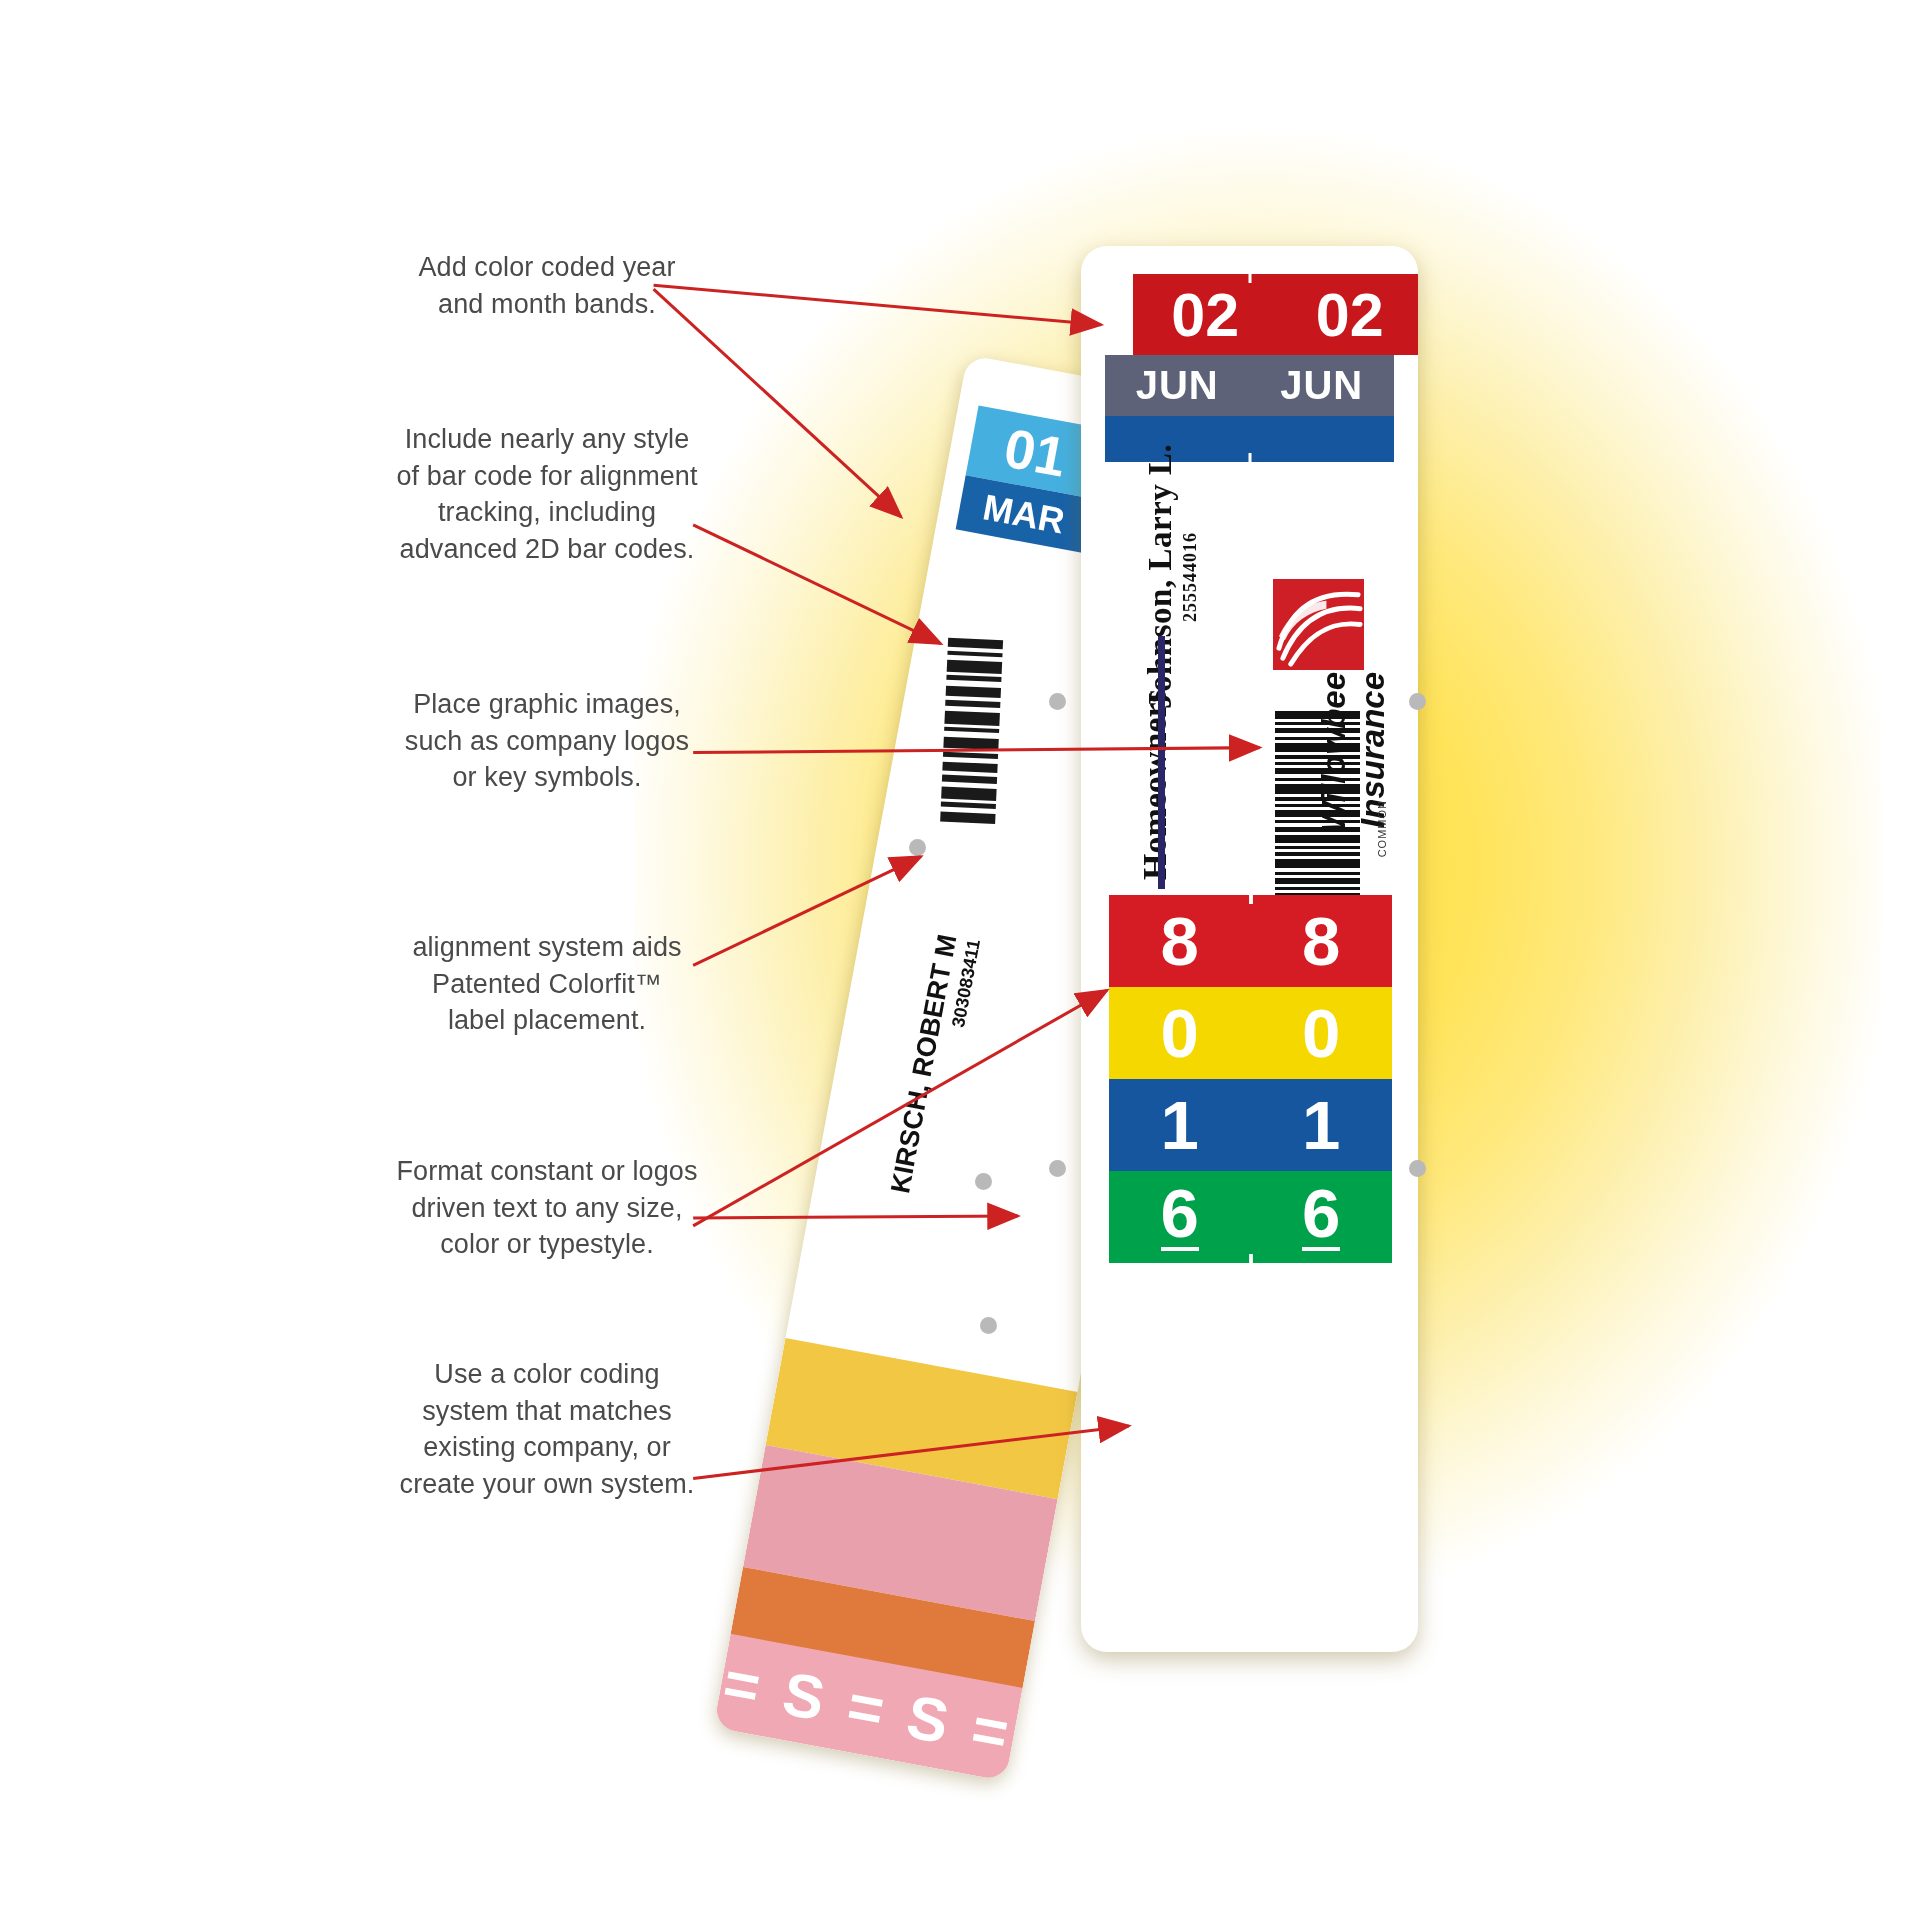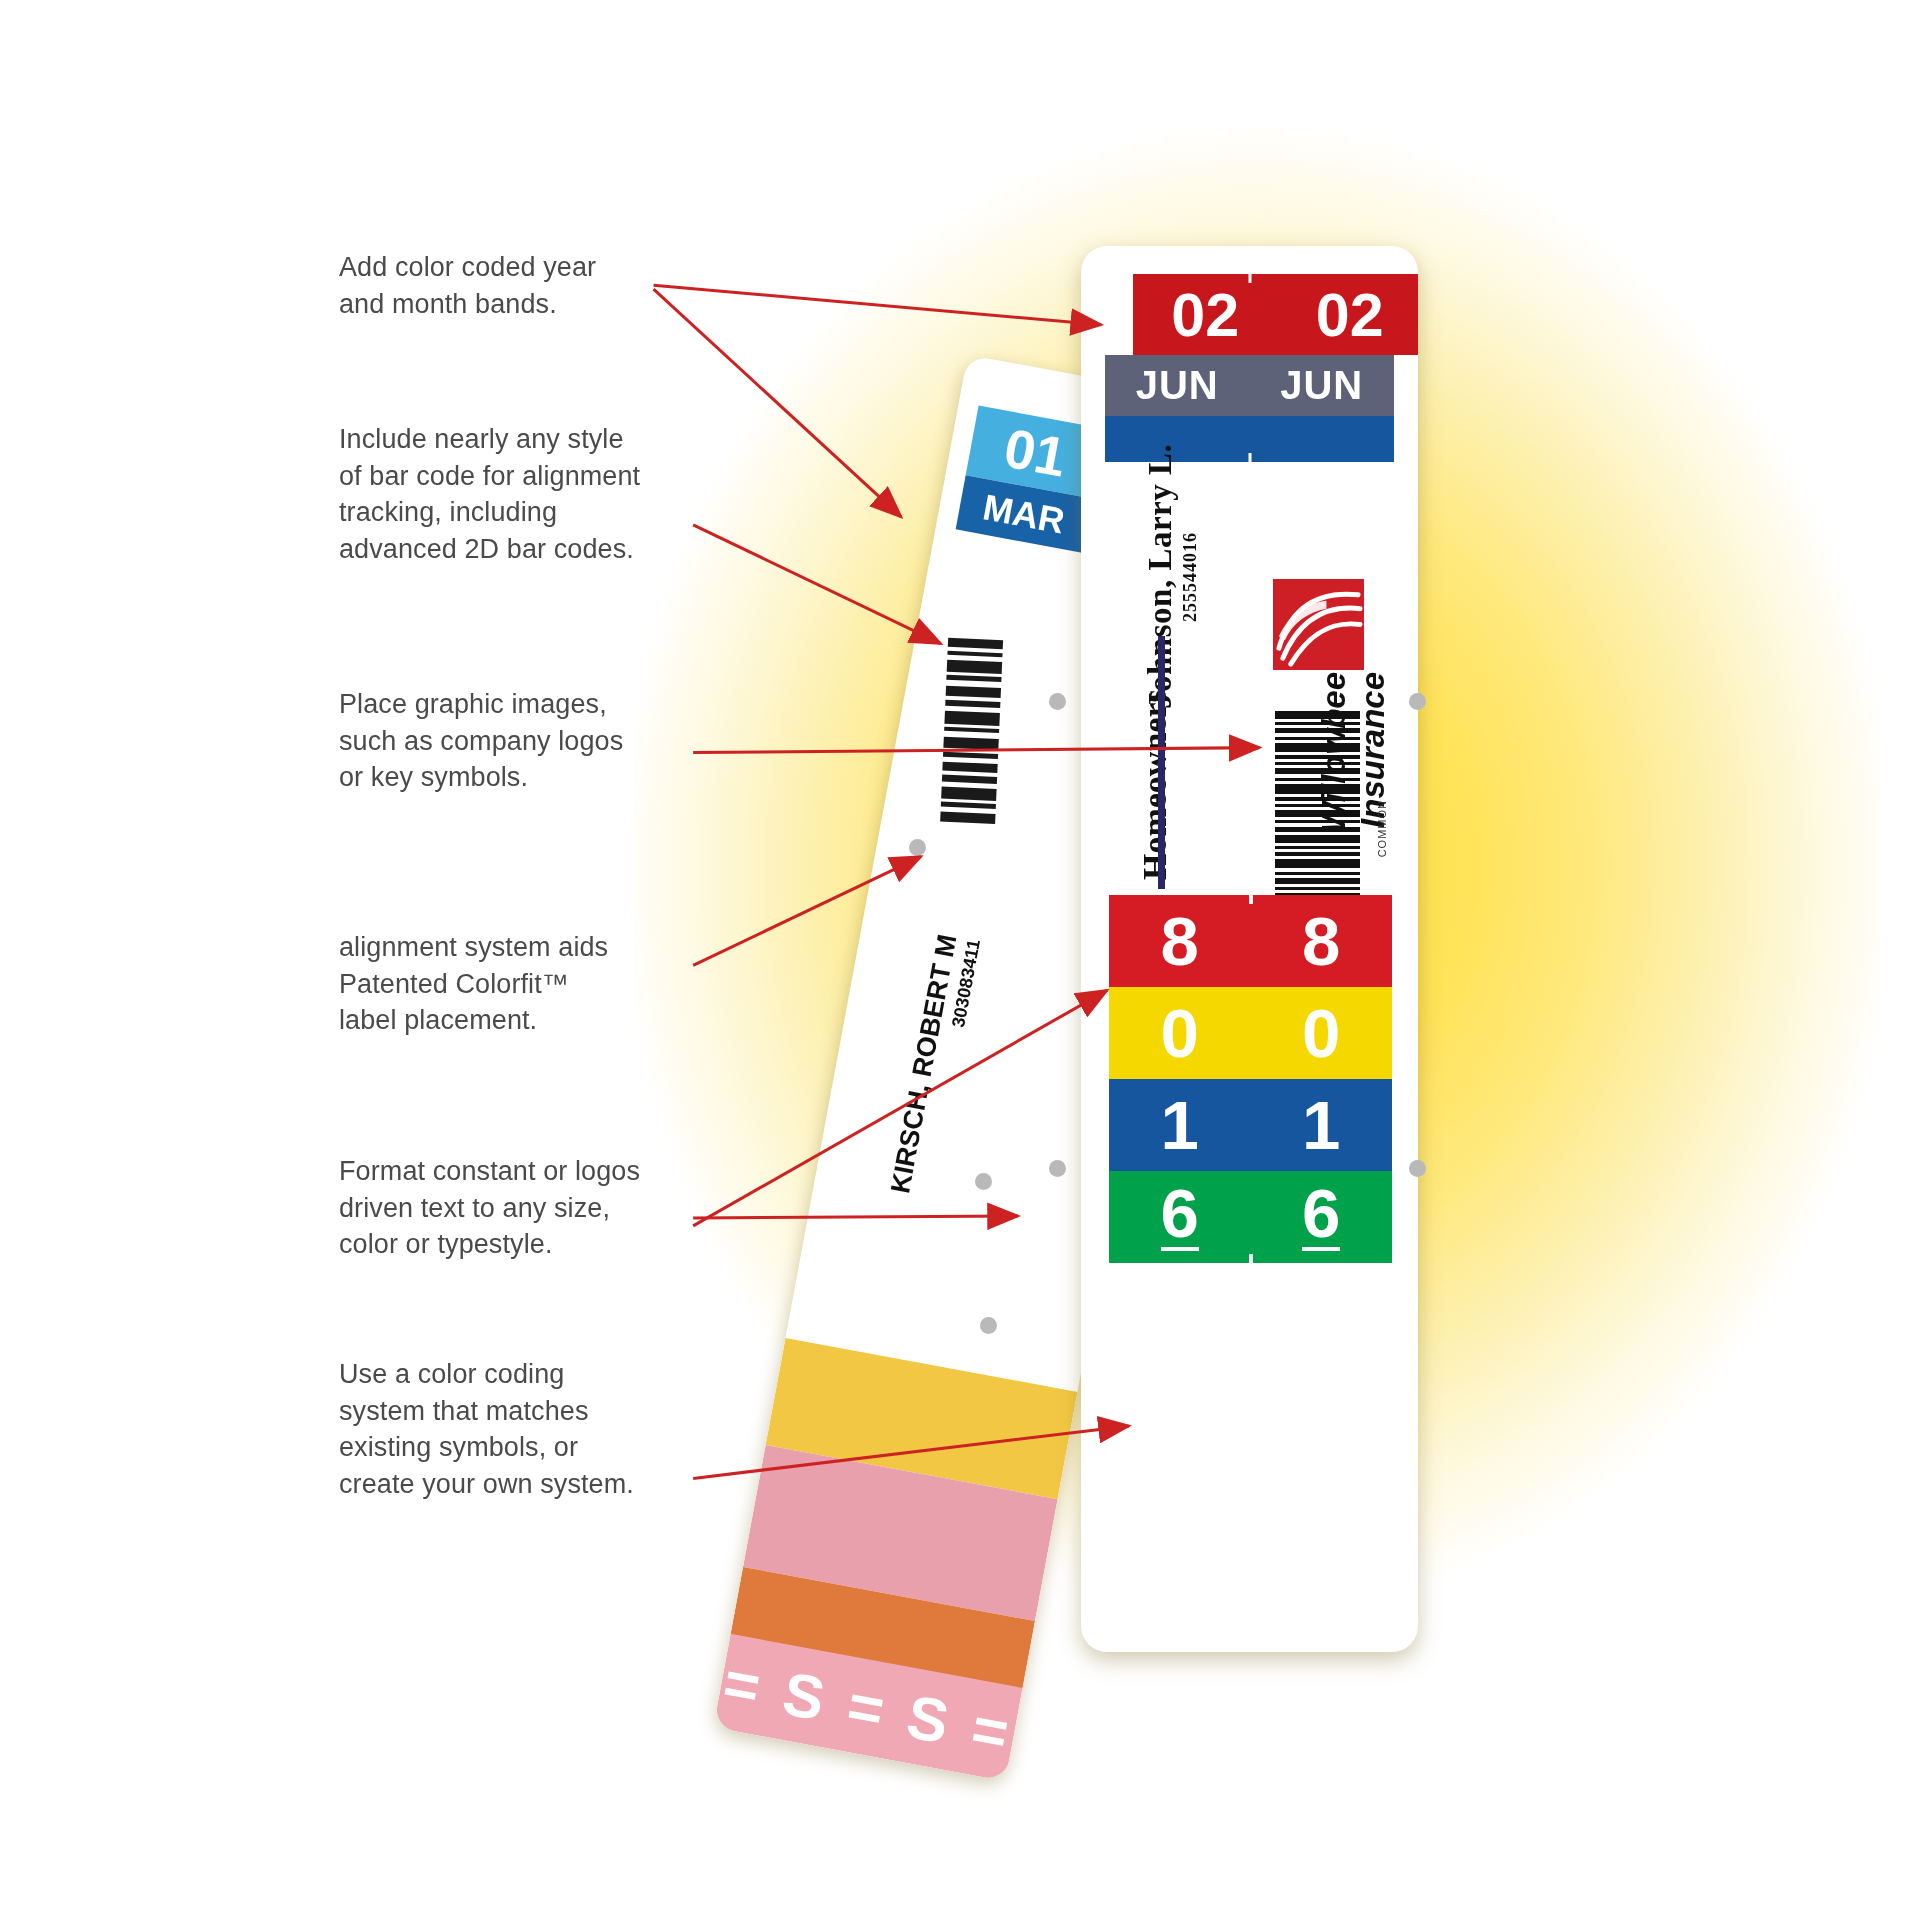--- a/index.html
+++ b/index.html
@@ -16,21 +16,21 @@
   
   .glow{
     position:absolute;
     left:634px;top:59px;width:1247px;height:1683px;
     background:radial-gradient(ellipse 56% 48% at 50% 48%,
         #ffe04a 0%, #ffe358 30%, #ffe97e 48%, #fdf0ae 64%, #fef8da 78%, rgba(255,255,255,0) 92%);
     pointer-events:none;
   }
 
   
-  .callouts{position:absolute;left:0;top:0;width:634px;height:1927px;}
+  .callouts{position:absolute;left:0;top:0;width:634px;height:1927px;text-align:center;}
   .callout{
     position:absolute;
     left:339px;
     width:416px;
     color:#4a4a4a;
     font-size:27px;
     line-height:1.36;
     letter-spacing:0.1px;
     font-weight:500;
   }
@@ -178,21 +178,21 @@
 
     <div class="callout" style="top:1153px">
       <span class="ln">Format constant or logos</span>
       <span class="ln">driven text to any size,</span>
       <span class="ln">color or typestyle.</span>
     </div>
 
     <div class="callout" style="top:1356px">
       <span class="ln">Use a color coding</span>
       <span class="ln">system that matches</span>
-      <span class="ln">existing symbols, or</span>
+      <span class="ln">existing company, or</span>
       <span class="ln">create your own system.</span>
     </div>
   </div>
 
   <div class="label-back">
 
     <div style="position:absolute;left:20px;top:48px;width:257px;">
       <div class="band yearband-b" style="background:#45b0e0">
         <div class="cell">01</div>
         <div class="cell">0</div>

